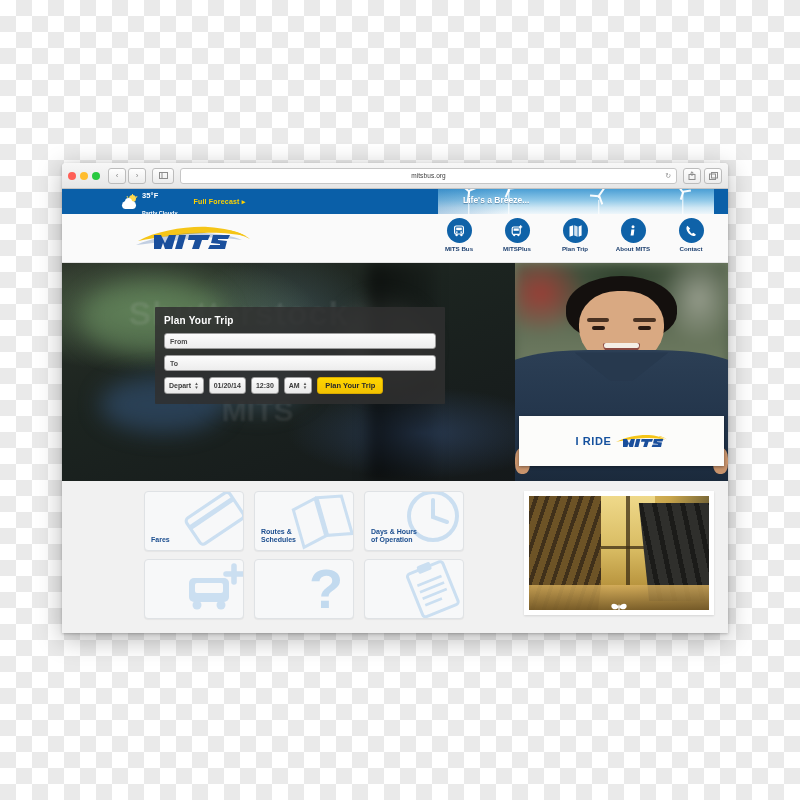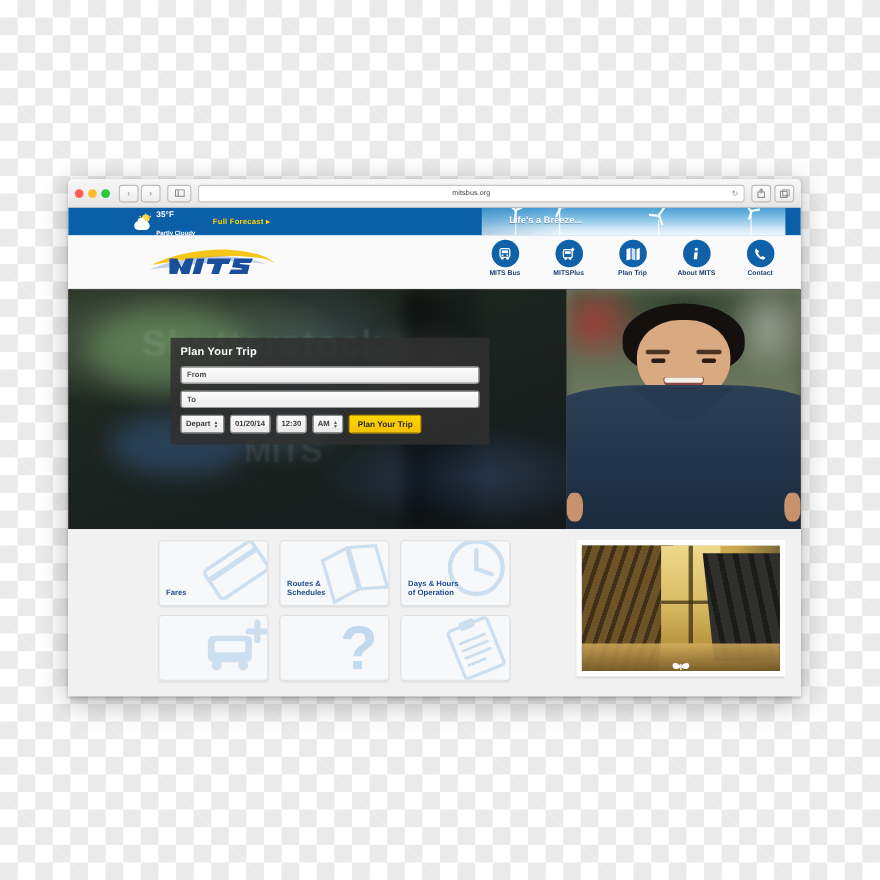--- a/index.html
+++ b/index.html
@@ -671,20 +671,35 @@
           <span class="eye l"></span>
             <span class="eye r"></span>
           <span class="mouth"></span>
         </span>
         <span class="neck"></span>
         <span class="shirt"></span>
         <span class="collar"></span>
         <span id="hand-l"></span>
         <span id="hand-r"></span>
 
+        <div id="sign">
+          <span id="signtext">I RIDE</span>
+          <span id="signlogo">
+            <svg width="52" height="15" viewBox="0 0 52 15">
+              <path d="M1 9 C 10 4, 24 1.5, 34 2 C 41 2.4, 46 4, 50 6.6 C 45 5.4, 37 4.6, 31 5 C 20 5.6, 9 7.2, 1 9 Z" fill="#f5c518"></path>
+              <g fill="#1a4f9c">
+                <path d="M8 6 L12 6 L14 10.4 L16 6 L20 6 L18 14 L14.4 14 L13.4 10.6 L12.4 14 L8 14 Z"></path>
+                <path d="M21.4 6 L25.4 6 L23.4 14 L19.4 14 Z"></path>
+                <path d="M26.6 6 L38 6 L37 8.8 L33.6 8.8 L32 14 L28.2 14 L29.8 8.8 L26 8.8 Z"></path>
+                <path d="M39 6 L48.4 6 L47.4 8.4 L42 8.4 L42 9 L47 9.6 L46 14 L36.6 14 L37.6 11.6 L43 11.6 L43 11 L38 10.4 Z"></path>
+              </g>
+              <path d="M44 3 C 47 3.4, 50 4.6, 52 6.4 C 49 5, 46 4, 44 3.6 Z" fill="#f5c518"></path>
+            </svg>
+          </span>
+        </div>
       </div>
 
       <div id="planner">
         <div id="plannertitle">Plan Your Trip</div>
 
         <div class="fieldrow">
           <div class="textfield">
             <span>From</span>
           </div>
         </div>

